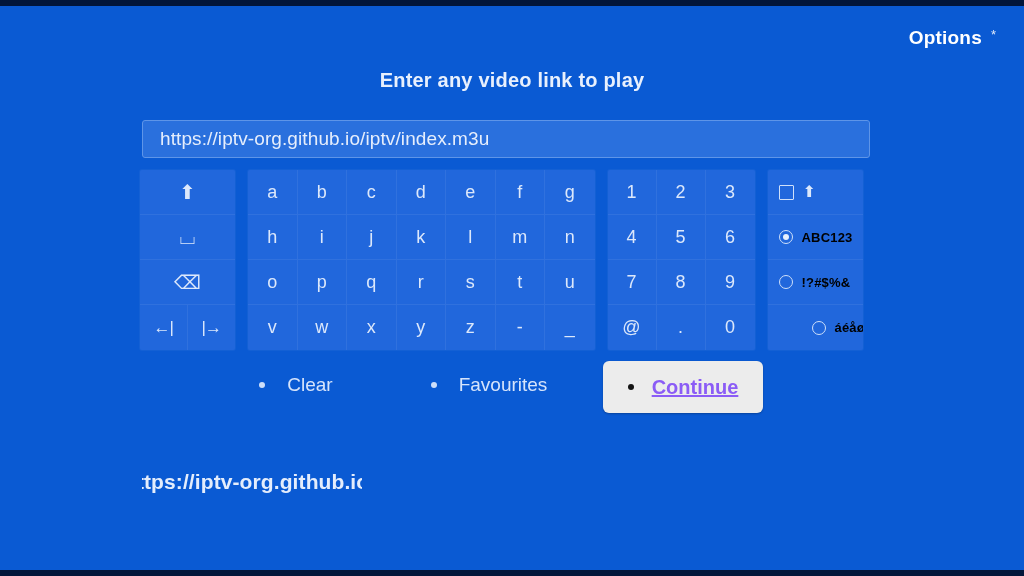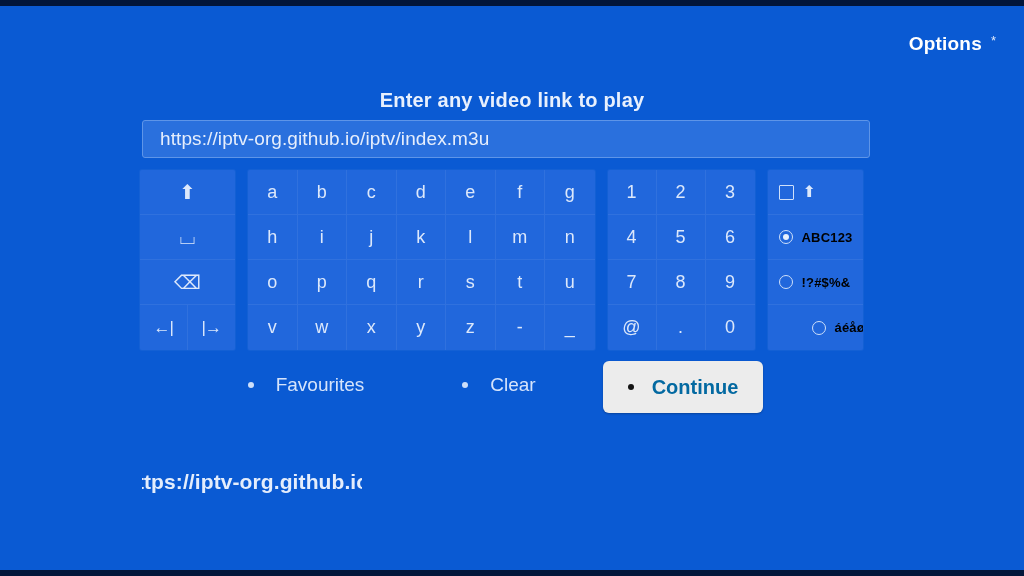--- a/index.html
+++ b/index.html
@@ -31,21 +31,21 @@
     height: 6px;
     background: #02163a;
     z-index: 40;
   }
   .letterbox.top { top: 0; }
   .letterbox.bottom { bottom: 0; }
 
   
   #options-row {
     position: absolute;
-    top: 33px;
+    top: 27px;
     right: 28px;
     display: flex;
     align-items: center;
     gap: 9px;
   }
   #options-label {
     color: #ffffff;
     font-size: 19px;
     font-weight: bold;
     letter-spacing: 0.2px;
@@ -61,21 +61,20 @@
   #title {
     position: absolute;
     top: 69px;
     left: 0;
     width: 1024px;
     text-align: center;
     color: #e8f0fd;
     font-size: 20px;
     font-weight: bold;
     letter-spacing: 0.2px;
-    margin-top: 20px;
   }
 
   
   #url-input {
     position: absolute;
     left: 142px;
     top: 120px;
     width: 728px;
     height: 38px;
     box-sizing: border-box;
@@ -248,23 +247,24 @@
   #btn-continue {
     width: 160px;
     height: 52px;
     background: #ececec;
     border-radius: 6px;
     box-shadow: 0 1px 2px rgba(0,0,0,0.25);
     gap: 18px;
   }
   #btn-continue .bullet { background: #141414; }
   #btn-continue .blabel {
-    color: #0369a1;
+    color: #8b5cf6;
     font-size: 20px;
     font-weight: bold;
+    text-decoration: underline;
   }
 
   
   #status-marquee {
     position: absolute;
     left: 142px;
     top: 466px;
     width: 220px;
     height: 32px;
     overflow: hidden;
@@ -404,28 +404,28 @@
       </div>
       <div class="mode-row">
         <span class="radio"></span>
         <span class="mode-label">áéåøØi</span>
       </div>
     </div>
 
   </div>
 
   <div id="actions">
+    <div class="action-btn" id="btn-clear">
+      <span class="bullet"></span>
+      <span class="blabel">Clear</span>
+    </div>
     <div class="action-btn" id="btn-favourites">
       <span class="bullet"></span>
       <span class="blabel">Favourites</span>
     </div>
-    <div class="action-btn" id="btn-clear">
-      <span class="bullet"></span>
-      <span class="blabel">Clear</span>
-    </div>
     <div class="action-btn" id="btn-continue">
       <span class="bullet"></span>
       <span class="blabel">Continue</span>
     </div>
   </div>
 
   <div id="status-marquee">
     <span id="status-text">https://iptv-org.github.io/iptv/index.m3u</span>
   </div>
 

